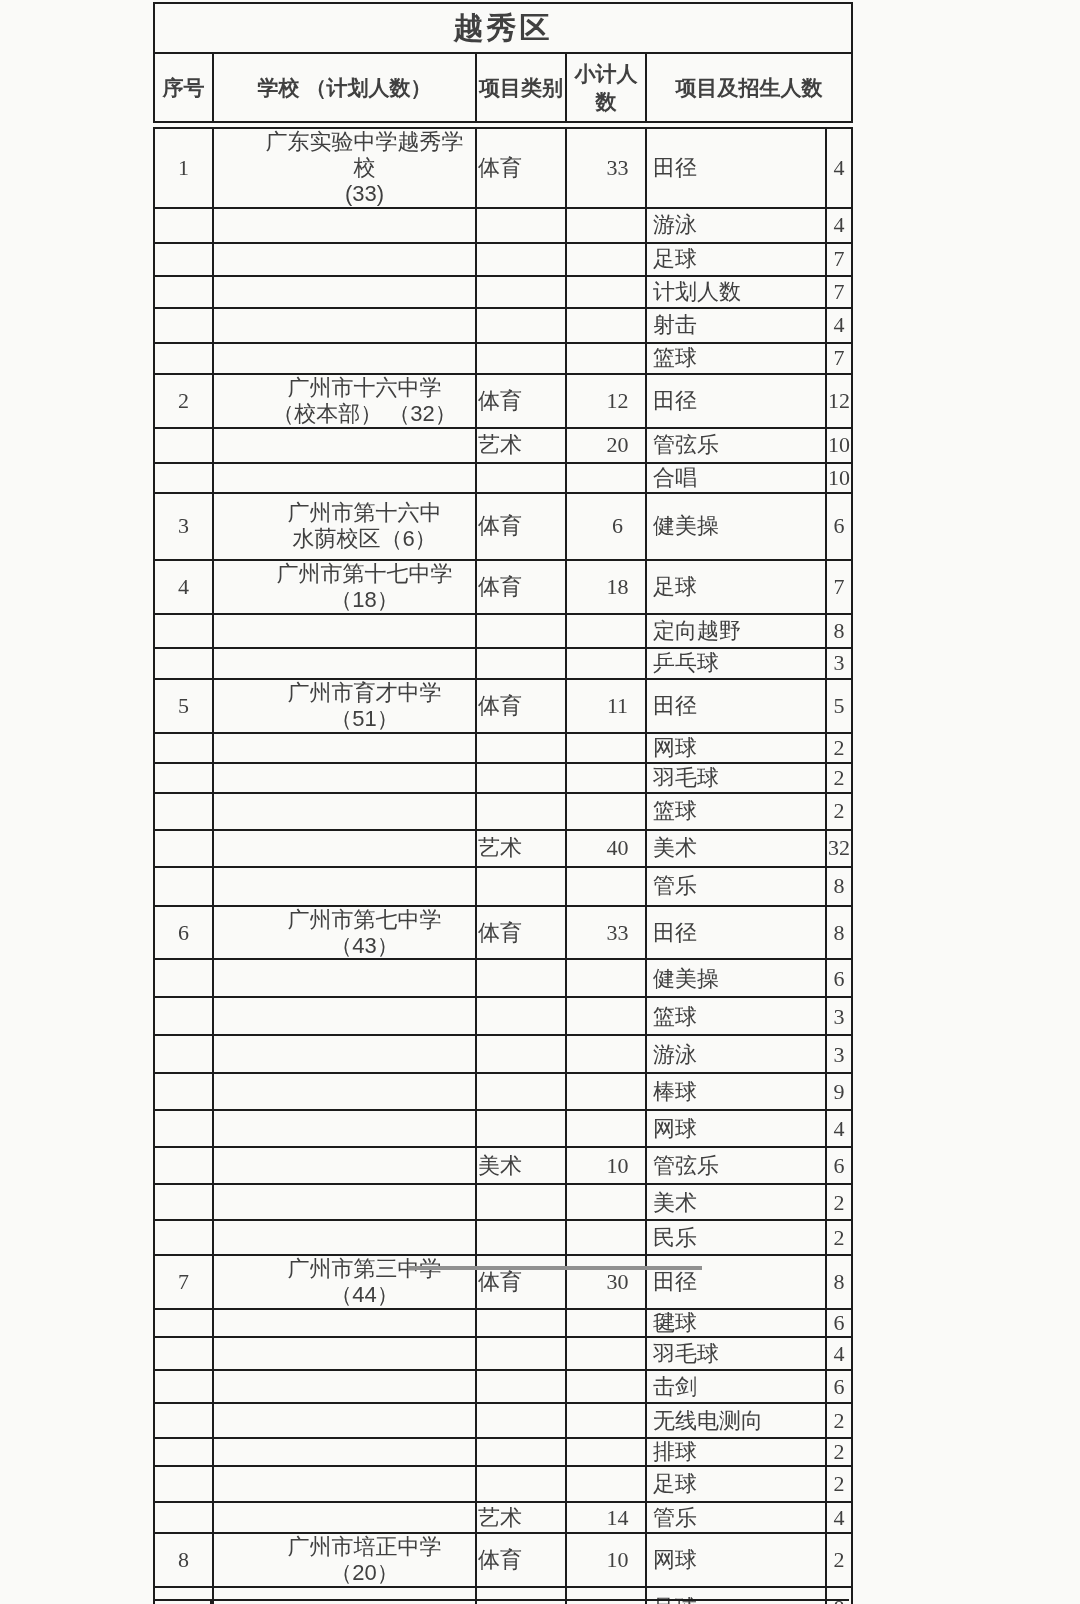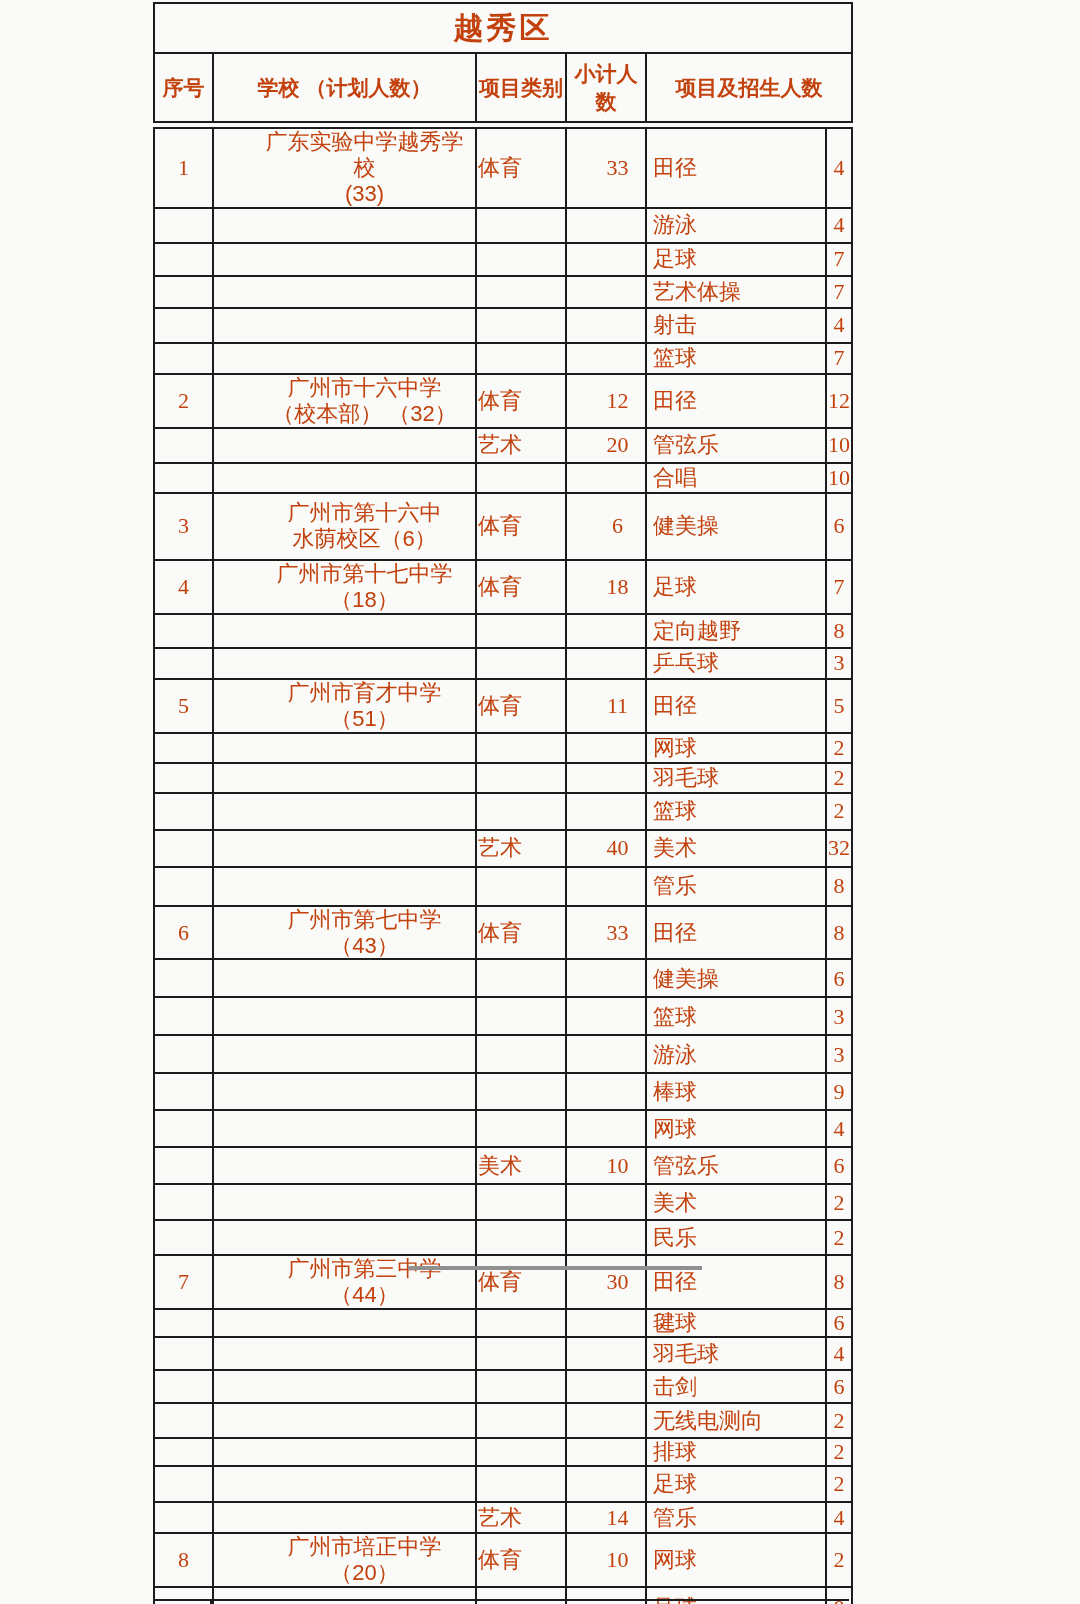--- a/index.html
+++ b/index.html
@@ -5,21 +5,21 @@
   html,body{
     margin:0;padding:0;
     width:1080px;height:1604px;
     background:#fafaf8;
     overflow:hidden;
   }
   .sheet{
     position:relative;
     width:1080px;height:1604px;
     font-family:"Liberation Sans", sans-serif;
-    color:#c2410c;
+    color:#404040;
   }
   table.tbl{
     border-collapse:collapse;
     table-layout:fixed;
     width:698px;
   }
   table.tbl td{
     border:2px solid #1c1c1c;
     overflow:hidden;
     vertical-align:middle;
@@ -132,21 +132,21 @@
           <td class="cat"></td>
           <td class="sub num"></td>
           <td class="item">足球</td>
           <td class="cnt num">7</td>
         </tr>
         <tr style="height: 32px;">
           <td class="no num"></td>
           <td class="school"></td>
           <td class="cat"></td>
           <td class="sub num"></td>
-          <td class="item">艺术体操</td>
+          <td class="item">计划人数</td>
           <td class="cnt num">7</td>
         </tr>
         <tr style="height: 35px;">
           <td class="no num"></td>
           <td class="school"></td>
           <td class="cat"></td>
           <td class="sub num"></td>
           <td class="item">射击</td>
           <td class="cnt num">4</td>
         </tr>

